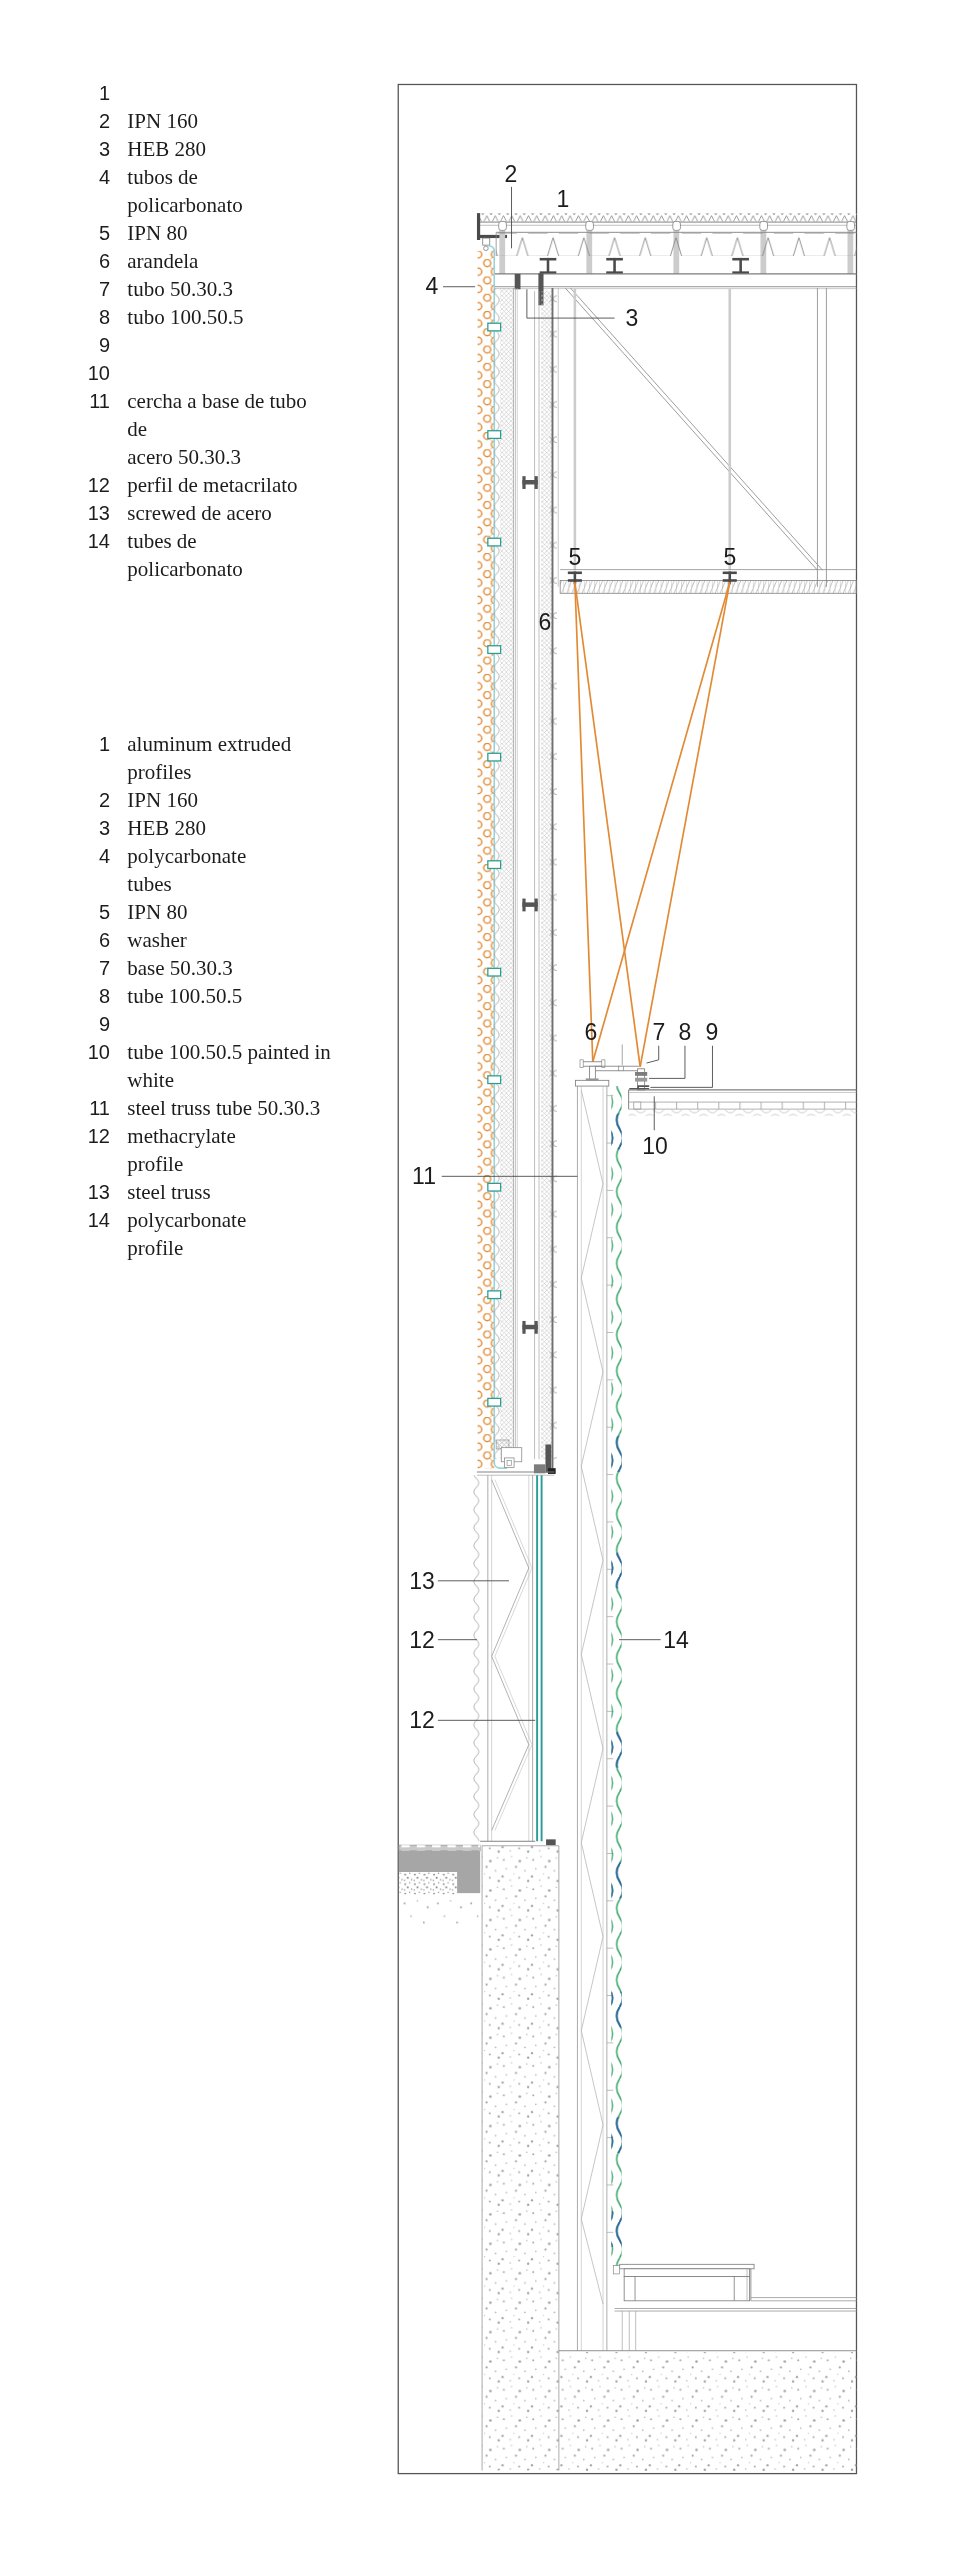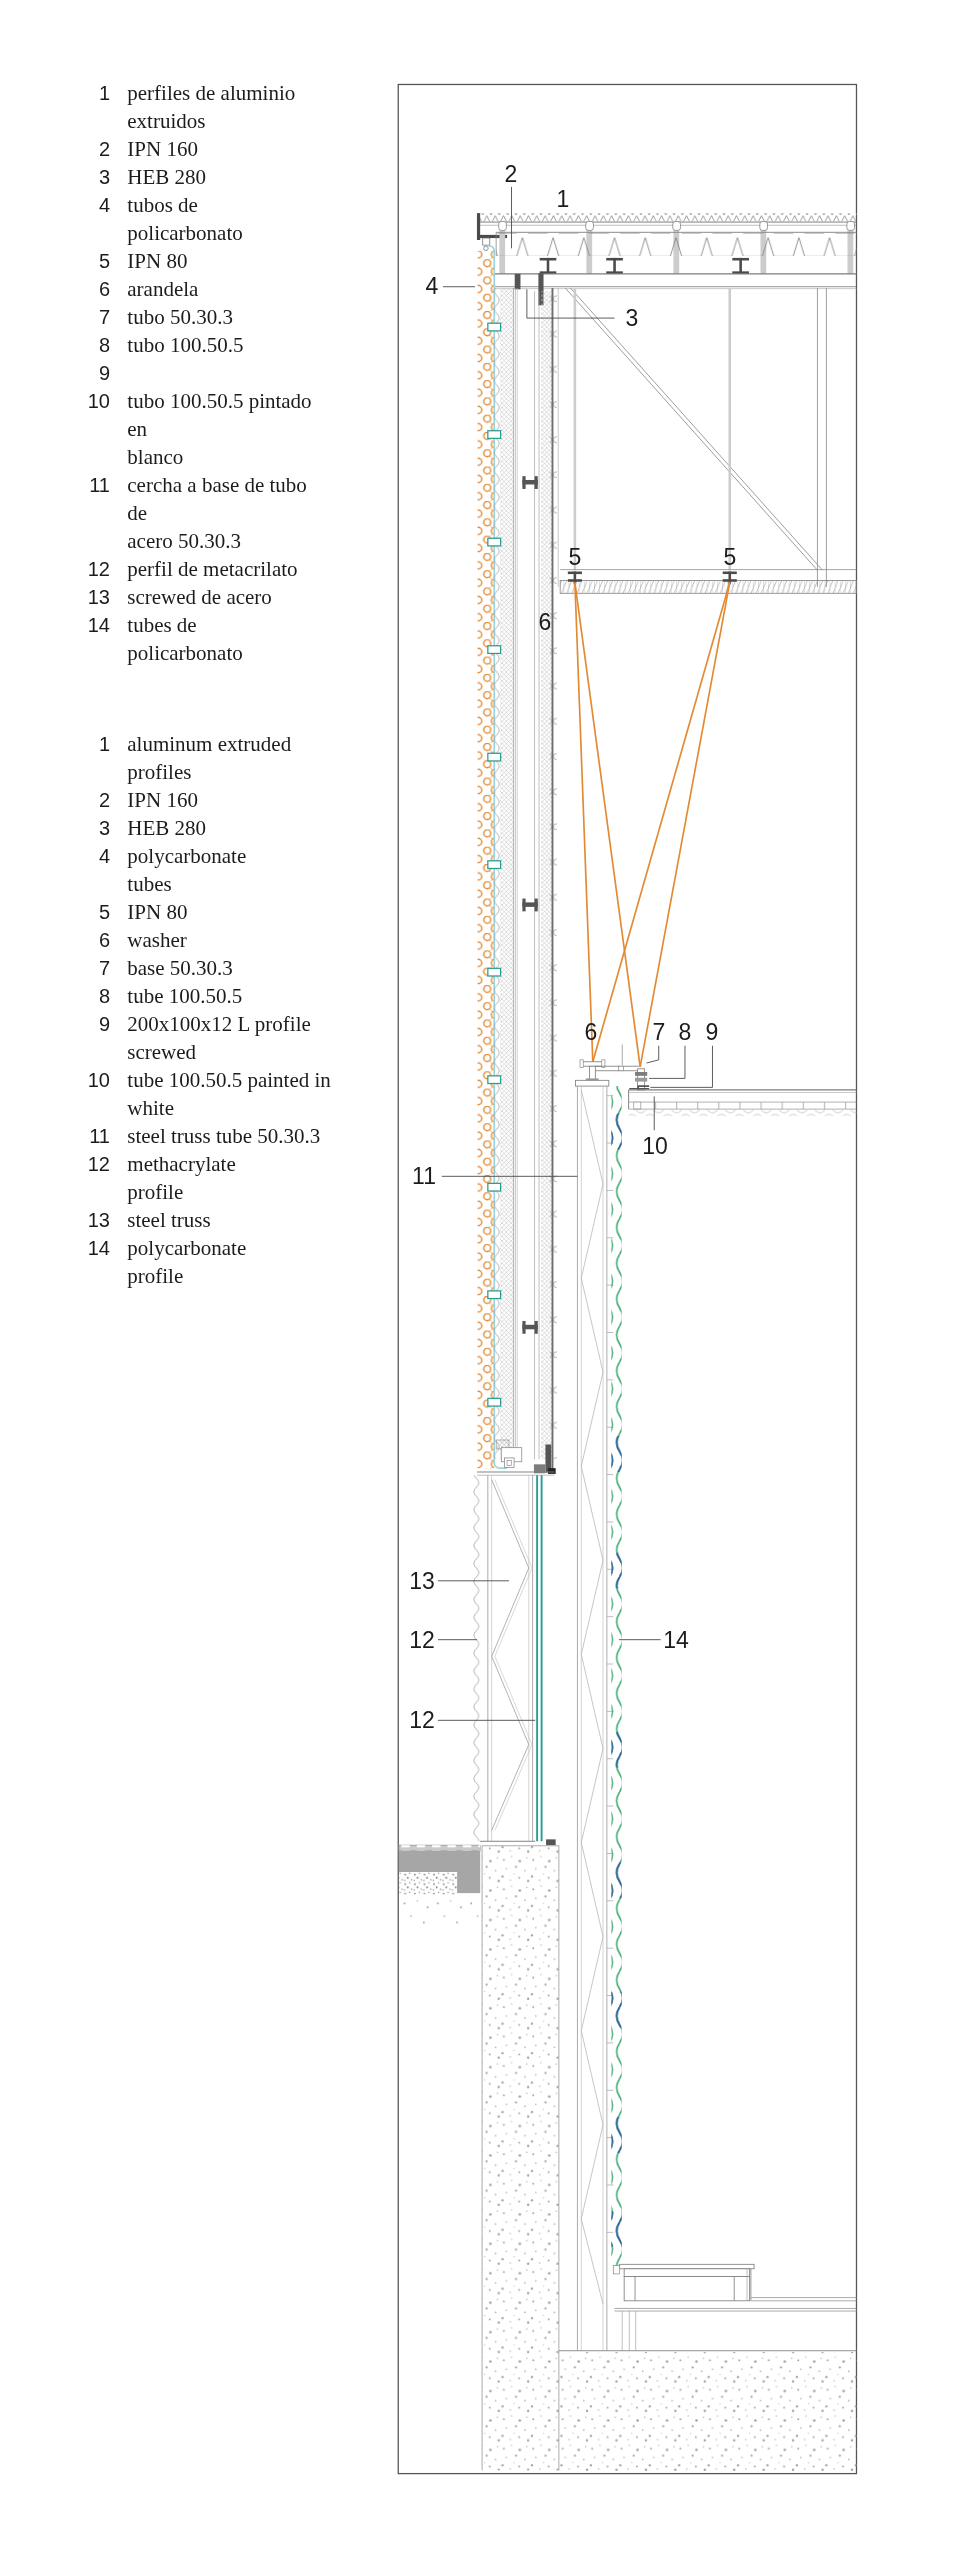--- a/index.html
+++ b/index.html
@@ -341,22 +341,20 @@
       <path d="M684,2470 L795,2470"></path>
       <path d="M684,2562 L745,2562"></path>
       <path d="M684,2688 L836,2688"></path>
       <path d="M967,2562 L1032,2562"></path>
     </g>
   </svg>
 
   <div class="legend legend-es" style="top:79px">
       <div class="legend-row">
         <span class="legend-num">1</span>
-        <span class="legend-txt">perfiles de aluminio
-extruidos</span>
       </div>
       <div class="legend-row">
         <span class="legend-num">2</span>
         <span class="legend-txt">IPN 160</span>
       </div>
       <div class="legend-row">
         <span class="legend-num">3</span>
         <span class="legend-txt">HEB 280</span>
       </div>
       <div class="legend-row">
@@ -378,22 +376,20 @@
       </div>
       <div class="legend-row">
         <span class="legend-num">8</span>
         <span class="legend-txt">tubo 100.50.5</span>
       </div>
       <div class="legend-row">
         <span class="legend-num">9</span>
       </div>
       <div class="legend-row">
         <span class="legend-num">10</span>
-        <span class="legend-txt">tubo 100.50.5 pintado en
-blanco</span>
       </div>
       <div class="legend-row">
         <span class="legend-num">11</span>
         <span class="legend-txt">cercha a base de tubo de
 acero 50.30.3</span>
       </div>
       <div class="legend-row">
         <span class="legend-num">12</span>
         <span class="legend-txt">perfil de metacrilato</span>
       </div>
@@ -437,22 +433,20 @@
       <div class="legend-row">
         <span class="legend-num">7</span>
         <span class="legend-txt">base 50.30.3</span>
       </div>
       <div class="legend-row">
         <span class="legend-num">8</span>
         <span class="legend-txt">tube 100.50.5</span>
       </div>
       <div class="legend-row">
         <span class="legend-num">9</span>
-        <span class="legend-txt">200x100x12 L profile
-screwed</span>
       </div>
       <div class="legend-row">
         <span class="legend-num">10</span>
         <span class="legend-txt">tube 100.50.5 painted in
 white</span>
       </div>
       <div class="legend-row">
         <span class="legend-num">11</span>
         <span class="legend-txt">steel truss tube 50.30.3</span>
       </div>

